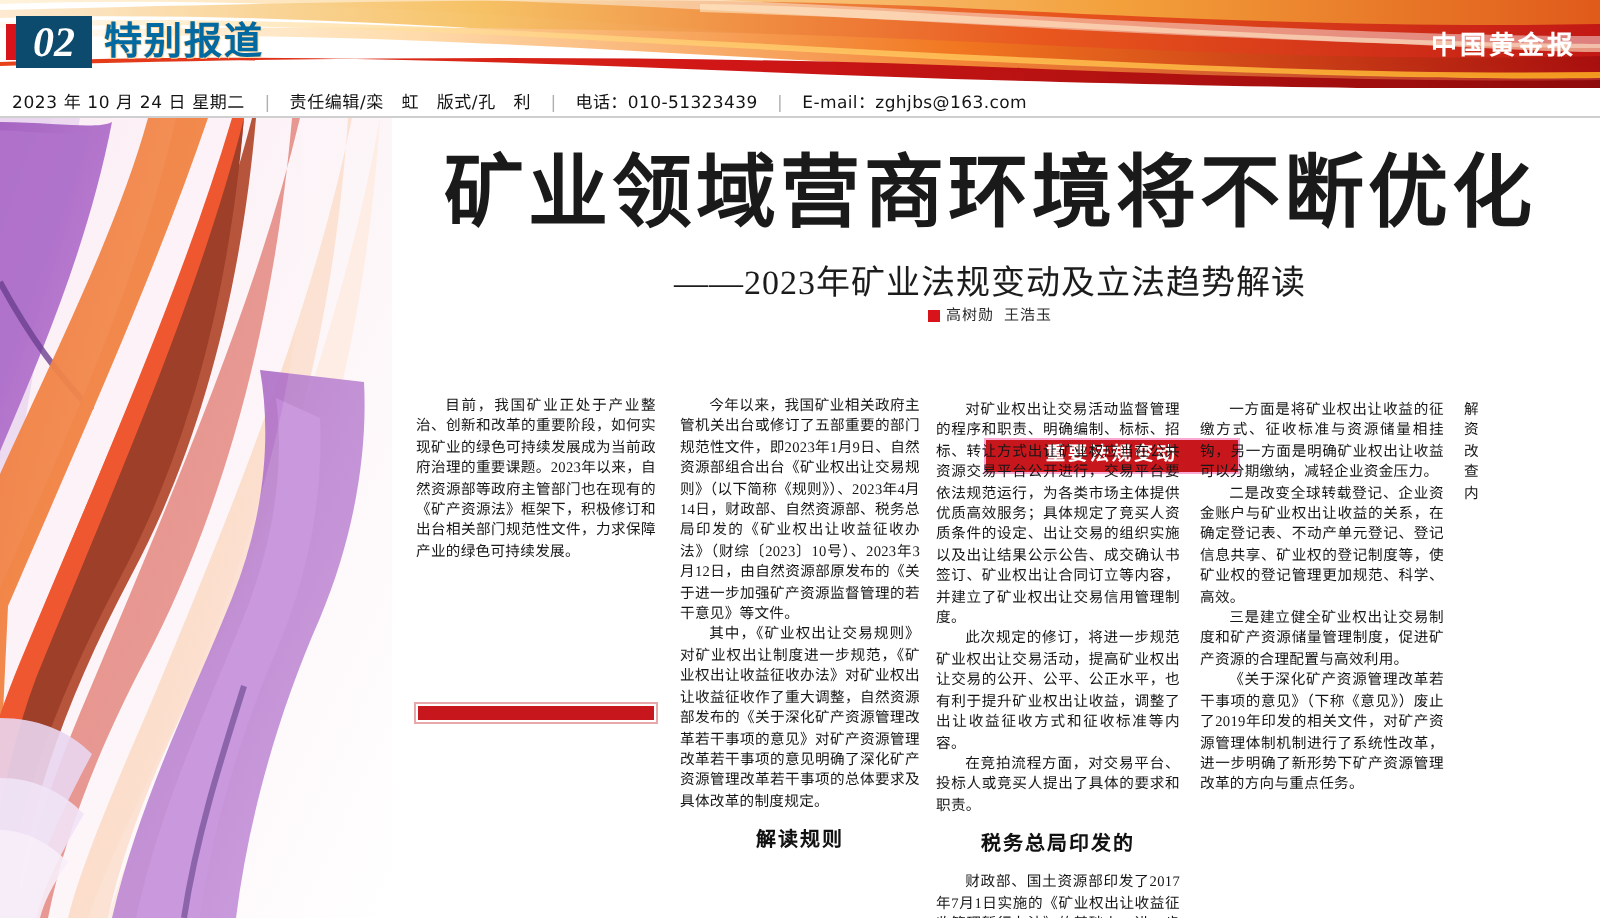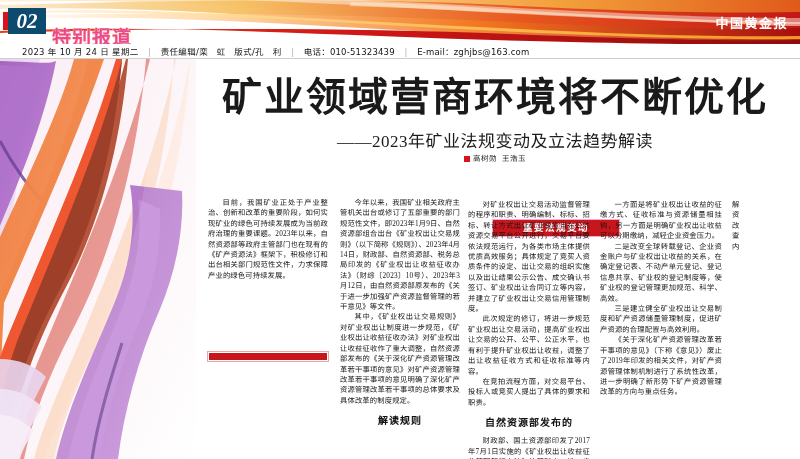--- a/index.html
+++ b/index.html
@@ -19,24 +19,23 @@
     position:absolute;left:8px;top:8px;width:38px;height:26px;
     background:#0c4a6e;color:#ffffff;
     font-family:"Liberation Serif",serif;font-weight:bold;font-style:italic;
     font-size:21px;line-height:26px;text-align:center;letter-spacing:0;
     z-index:6;
   }
   .page-num::before{content:"";position:absolute;left:-5px;top:4px;width:5px;height:18px;background:#d8131a;}
   .section-label{
     position:absolute;left:52px;top:8px;z-index:6;
     font-family:"DejaVu Sans","Liberation Sans",sans-serif;
-    font-weight:bold;font-size:19px;line-height:26px;color:#ec4899;
+    font-weight:bold;font-size:19px;line-height:26px;color:#0369a1;
     letter-spacing:1px;
     text-shadow:0.5px 0.5px 0 #ffd9a0, -0.5px 0 0 #ffdda8;
-    margin-top:16px;
   }
   .conf-title{
     position:absolute;left:408px;top:10px;z-index:6;
     font-family:"DejaVu Sans","Liberation Sans",sans-serif;
     font-weight:bold;font-size:21px;line-height:26px;color:#ffe16a;
     letter-spacing:1px;
     text-shadow:1px 1px 0 #b80d12, -1px -1px 0 #b80d12, 1px -1px 0 #b80d12, -1px 1px 0 #b80d12;
     white-space:nowrap;
     margin-top:34px;
   }
@@ -49,21 +48,21 @@
 
   
   .infobar{
     position:absolute;left:0;top:45px;width:800px;height:14px;
     font-family:"DejaVu Sans","Liberation Sans",sans-serif;
     font-size:8.5px;line-height:14px;color:#141414;
     white-space:nowrap;z-index:7;
   }
   .infobar .seg{display:inline-block;vertical-align:top;}
   .infobar .sep{display:inline-block;color:#b0b0b0;padding:0 7px;vertical-align:top;}
-  .ib-date{padding-left:22px;letter-spacing:.3px;}
+  .ib-date{padding-left:6px;letter-spacing:.3px;}
   .ib-ed{letter-spacing:.3px;}
   .ib-tel{letter-spacing:.2px;}
   .ib-mail{letter-spacing:.2px;}
   .infobar-rule{position:absolute;left:0;top:58px;width:800px;height:1px;background:#cfcfcf;z-index:7;}
 
   
   .decor{position:absolute;left:0;top:59px;width:196px;height:400px;overflow:hidden;background:#fdf7fa;}
 
   
   .headline{
@@ -283,21 +282,21 @@
   <div class="col" id="col2">
     <p>今年以来，我国矿业相关政府主管机关出台或修订了五部重要的部门规范性文件，即2023年1月9日、自然资源部组合出台《矿业权出让交易规则》（以下简称《规则》）、2023年4月14日，财政部、自然资源部、税务总局印发的《矿业权出让收益征收办法》（财综〔2023〕10号）、2023年3月12日，由自然资源部原发布的《关于进一步加强矿产资源监督管理的若干意见》等文件。</p>
     <p>其中，《矿业权出让交易规则》对矿业权出让制度进一步规范，《矿业权出让收益征收办法》对矿业权出让收益征收作了重大调整，自然资源部发布的《关于深化矿产资源管理改革若干事项的意见》对矿产资源管理改革若干事项的意见明确了深化矿产资源管理改革若干事项的总体要求及具体改革的制度规定。</p>
     <span class="sub-head">解读规则</span>
   </div>
 
   <div class="col" id="col3">
     <p>对矿业权出让交易活动监督管理的程序和职责、明确编制、标标、招标、转让方式出让矿业权应当在公共资源交易平台公开进行，交易平台要依法规范运行，为各类市场主体提供优质高效服务；具体规定了竞买人资质条件的设定、出让交易的组织实施以及出让结果公示公告、成交确认书签订、矿业权出让合同订立等内容，并建立了矿业权出让交易信用管理制度。</p>
     <p>此次规定的修订，将进一步规范矿业权出让交易活动，提高矿业权出让交易的公开、公平、公正水平，也有利于提升矿业权出让收益，调整了出让收益征收方式和征收标准等内容。</p>
     <p>在竞拍流程方面，对交易平台、投标人或竞买人提出了具体的要求和职责。</p>
-    <span class="sub-head">自然资源部发布的</span>
+    <span class="sub-head">税务总局印发的</span>
     <p>财政部、国土资源部印发了2017年7月1日实施的《矿业权出让收益征收管理暂行办法》的基础上，进一步明确了征收方式和标准，同时也对矿业权出让收益征收管理作了新的规定，并明确自2023年5月1日起施行。</p>
 
   </div>
 
   <div class="col" id="col4">
     <p>一方面是将矿业权出让收益的征缴方式、征收标准与资源储量相挂钩，另一方面是明确矿业权出让收益可以分期缴纳，减轻企业资金压力。</p>
     <p>二是改变全球转载登记、企业资金账户与矿业权出让收益的关系，在确定登记表、不动产单元登记、登记信息共享、矿业权的登记制度等，使矿业权的登记管理更加规范、科学、高效。</p>
     <p>三是建立健全矿业权出让交易制度和矿产资源储量管理制度，促进矿产资源的合理配置与高效利用。</p>
     <p>《关于深化矿产资源管理改革若干事项的意见》（下称《意见》）废止了2019年印发的相关文件，对矿产资源管理体制机制进行了系统性改革，进一步明确了新形势下矿产资源管理改革的方向与重点任务。</p>
   </div>

